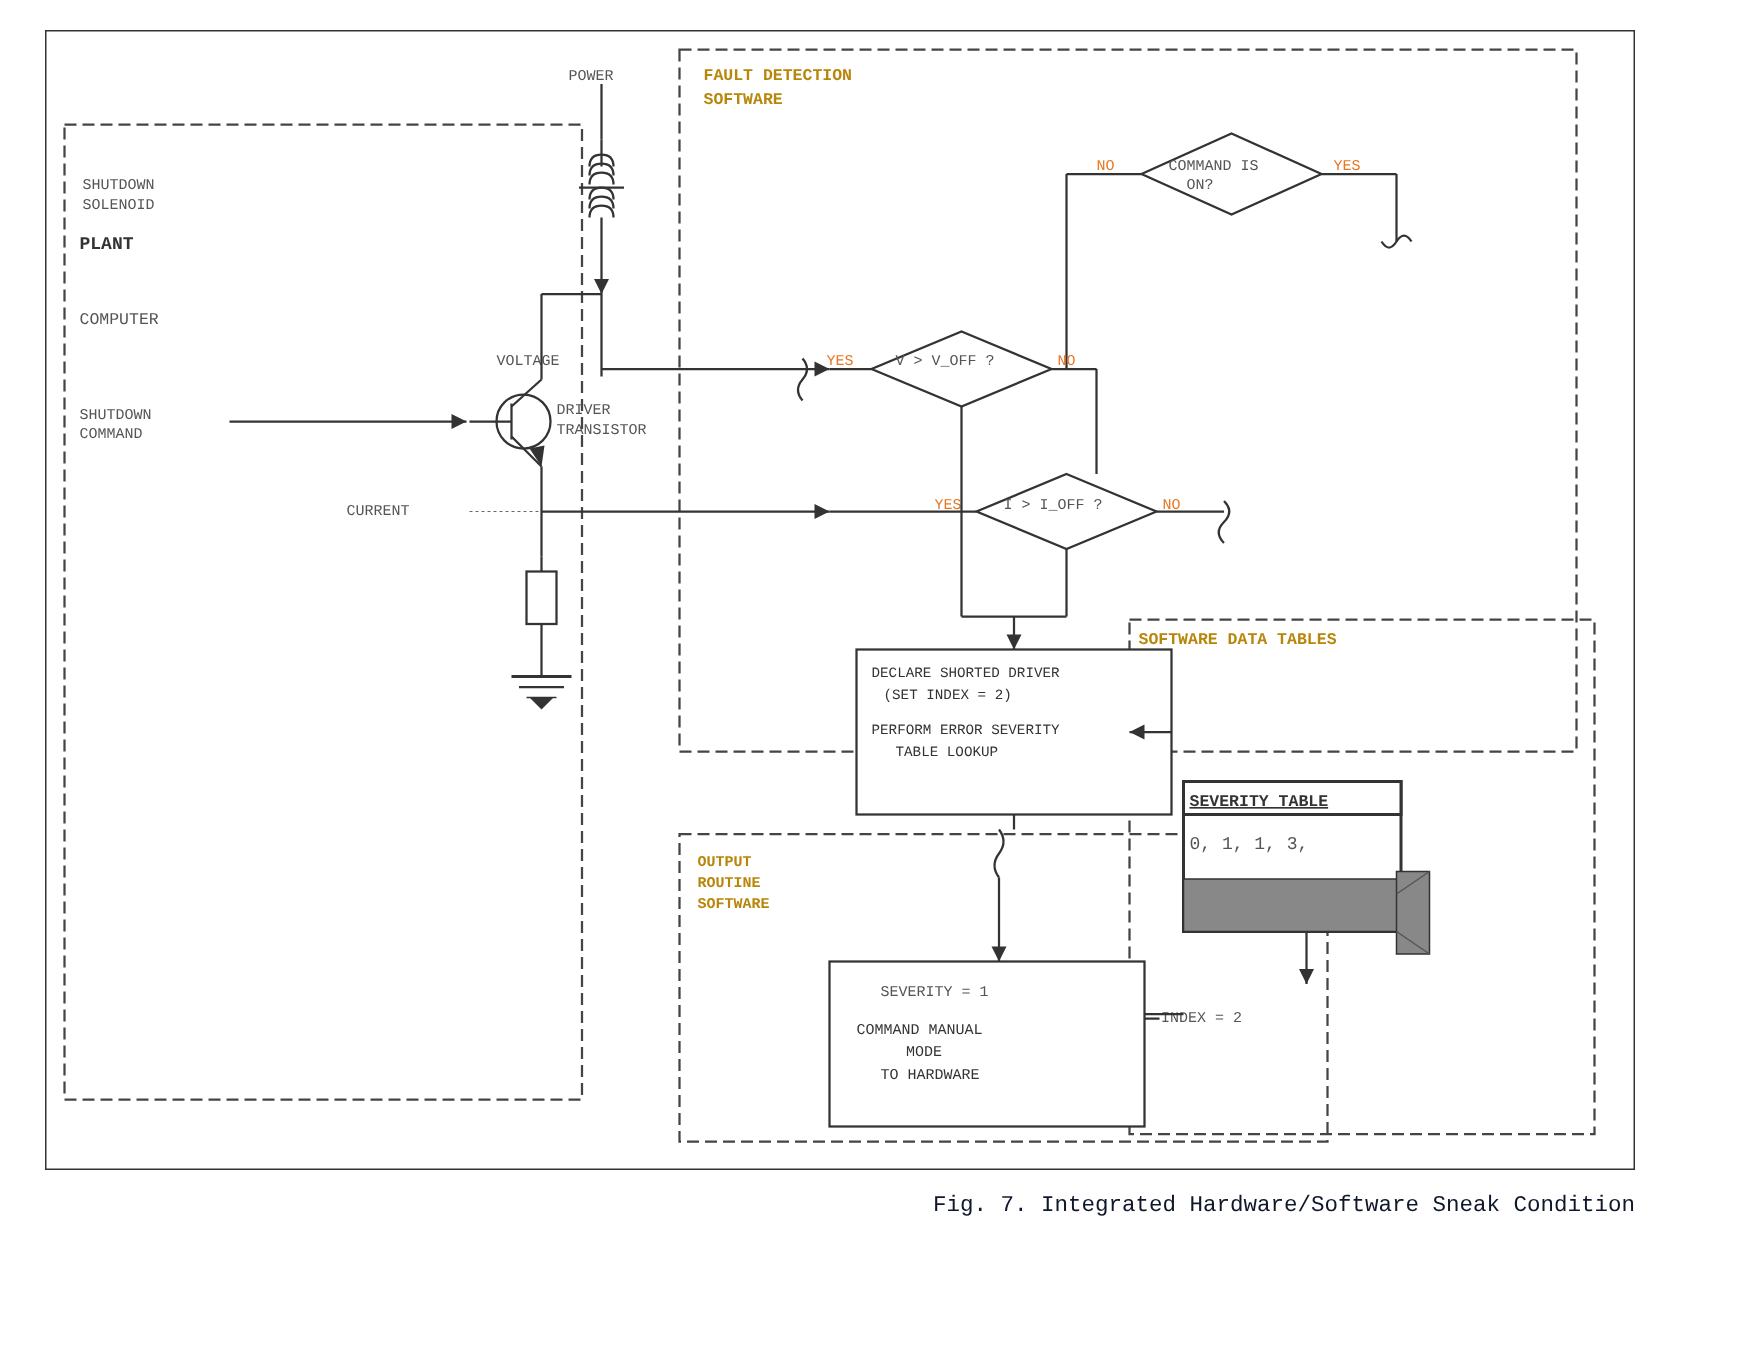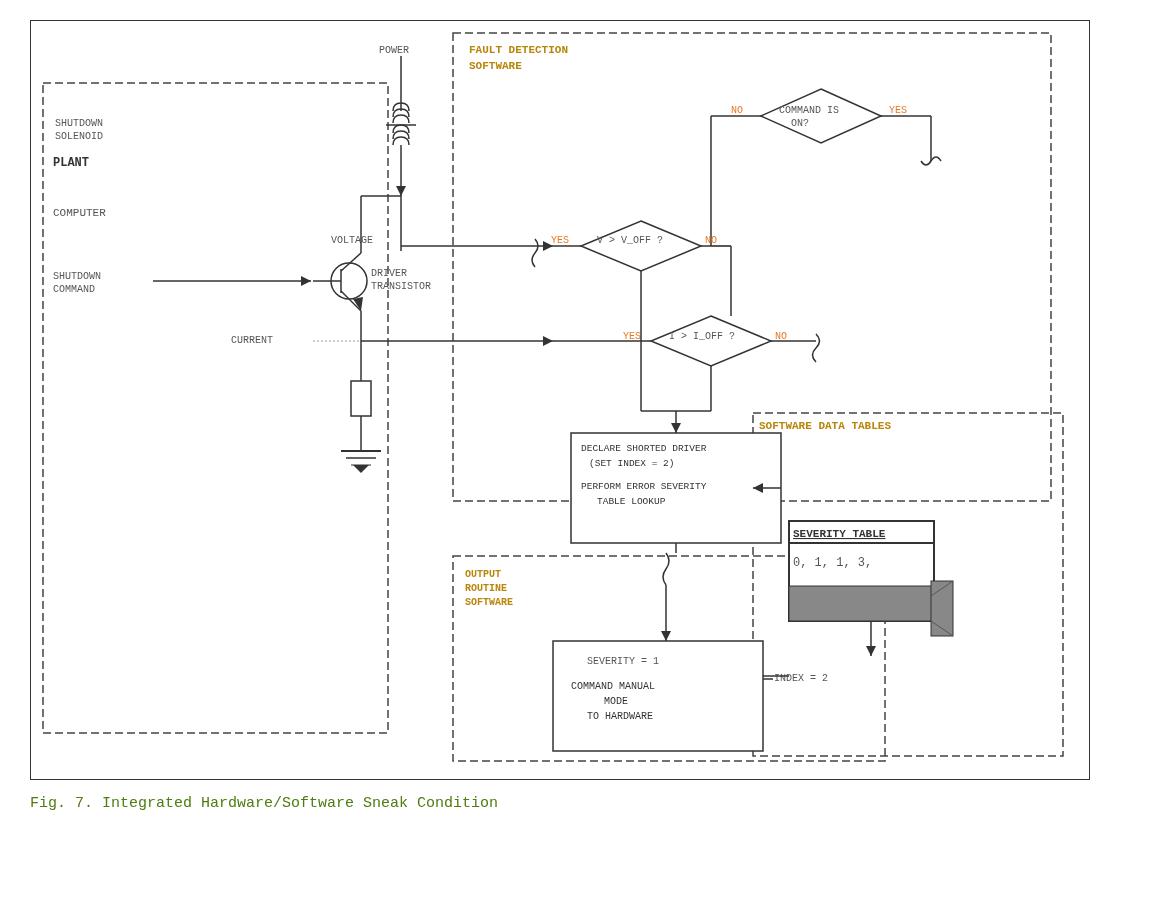--- a/index.html
+++ b/index.html
@@ -34,23 +34,23 @@
       top: 0; left: 0;
       width: 1060px;
       height: 760px;
     }
 
     
     #caption {
       position: absolute;
       top: 775px; left: 0;
       width: 1060px;
-      text-align: left;
+      text-align: right;
       font-size: 15px;
-      color: #4d7c0f;
+      color: #0f172a;
     }
 
   </style>
 </head>
 <body>
 
 <div id="main-container">
   <div id="diagram-area">
 
     <svg id="diagram-svg">

